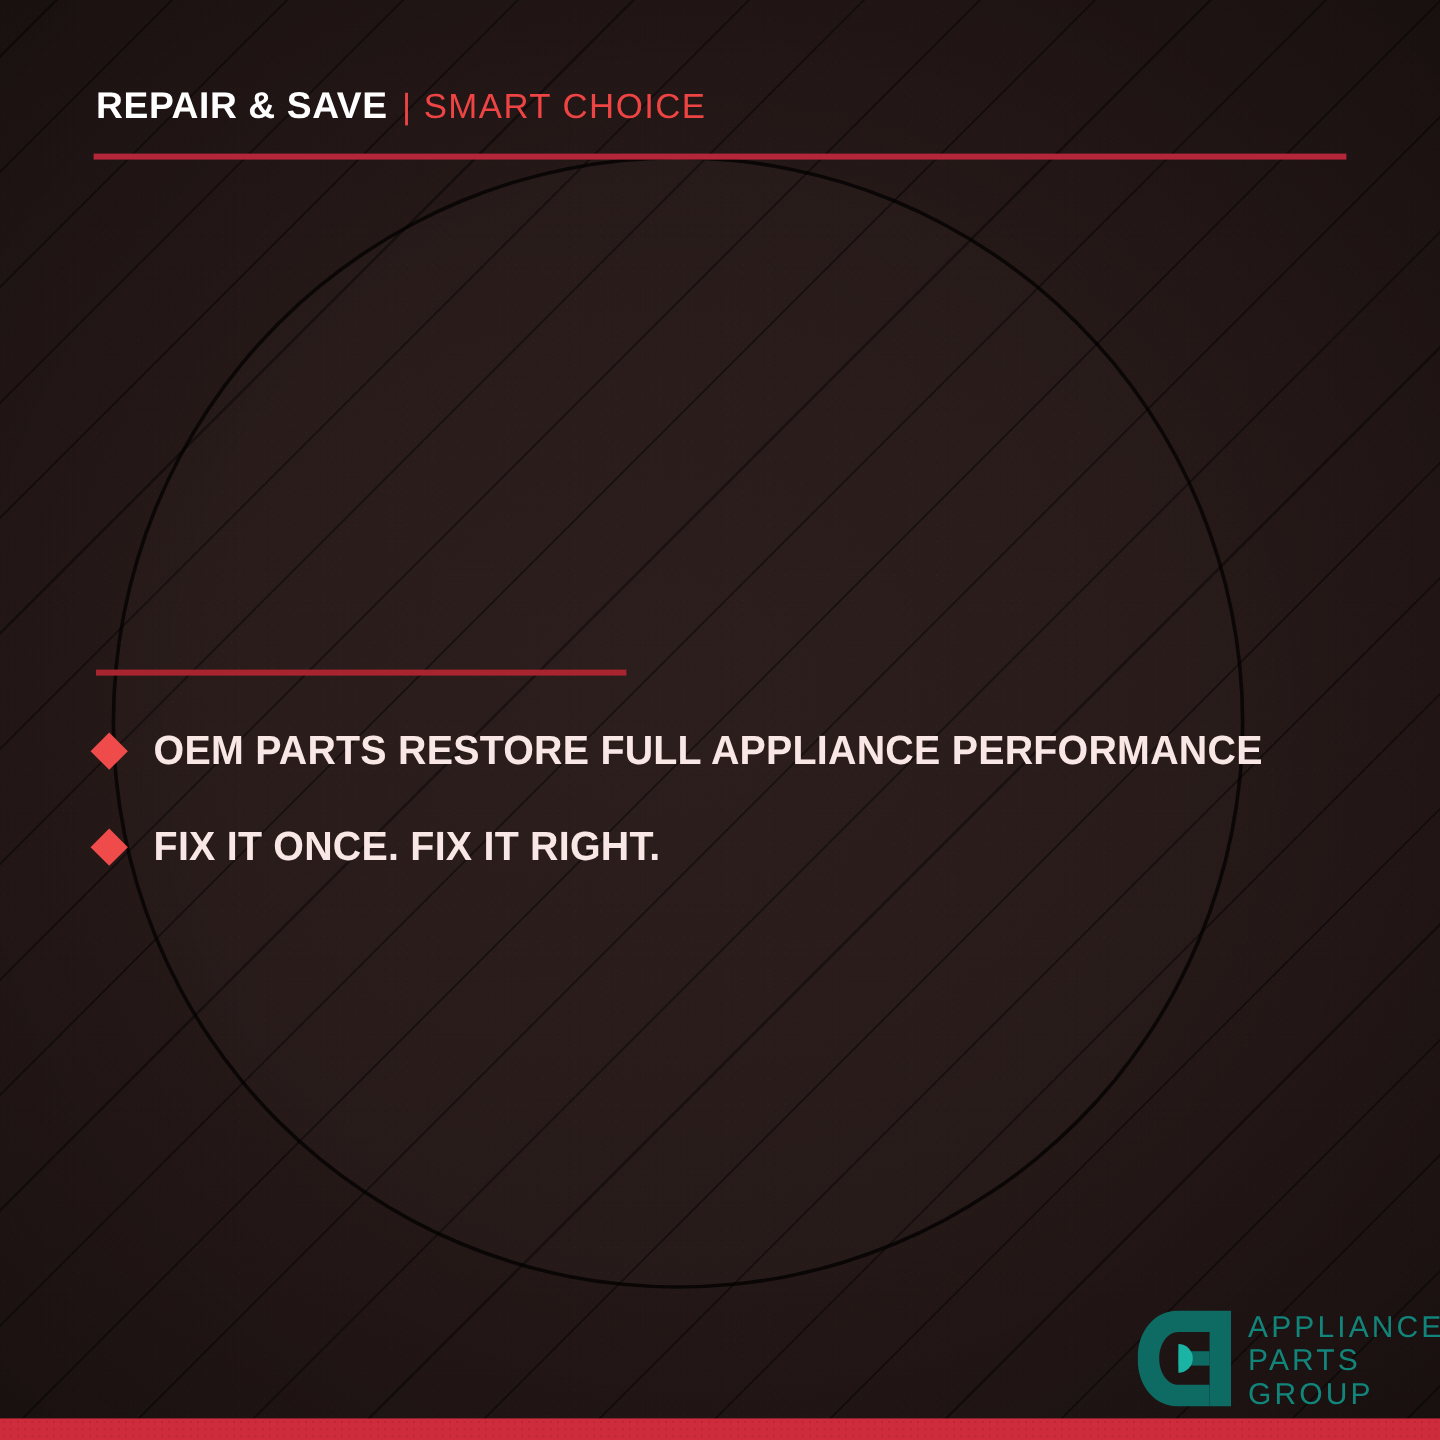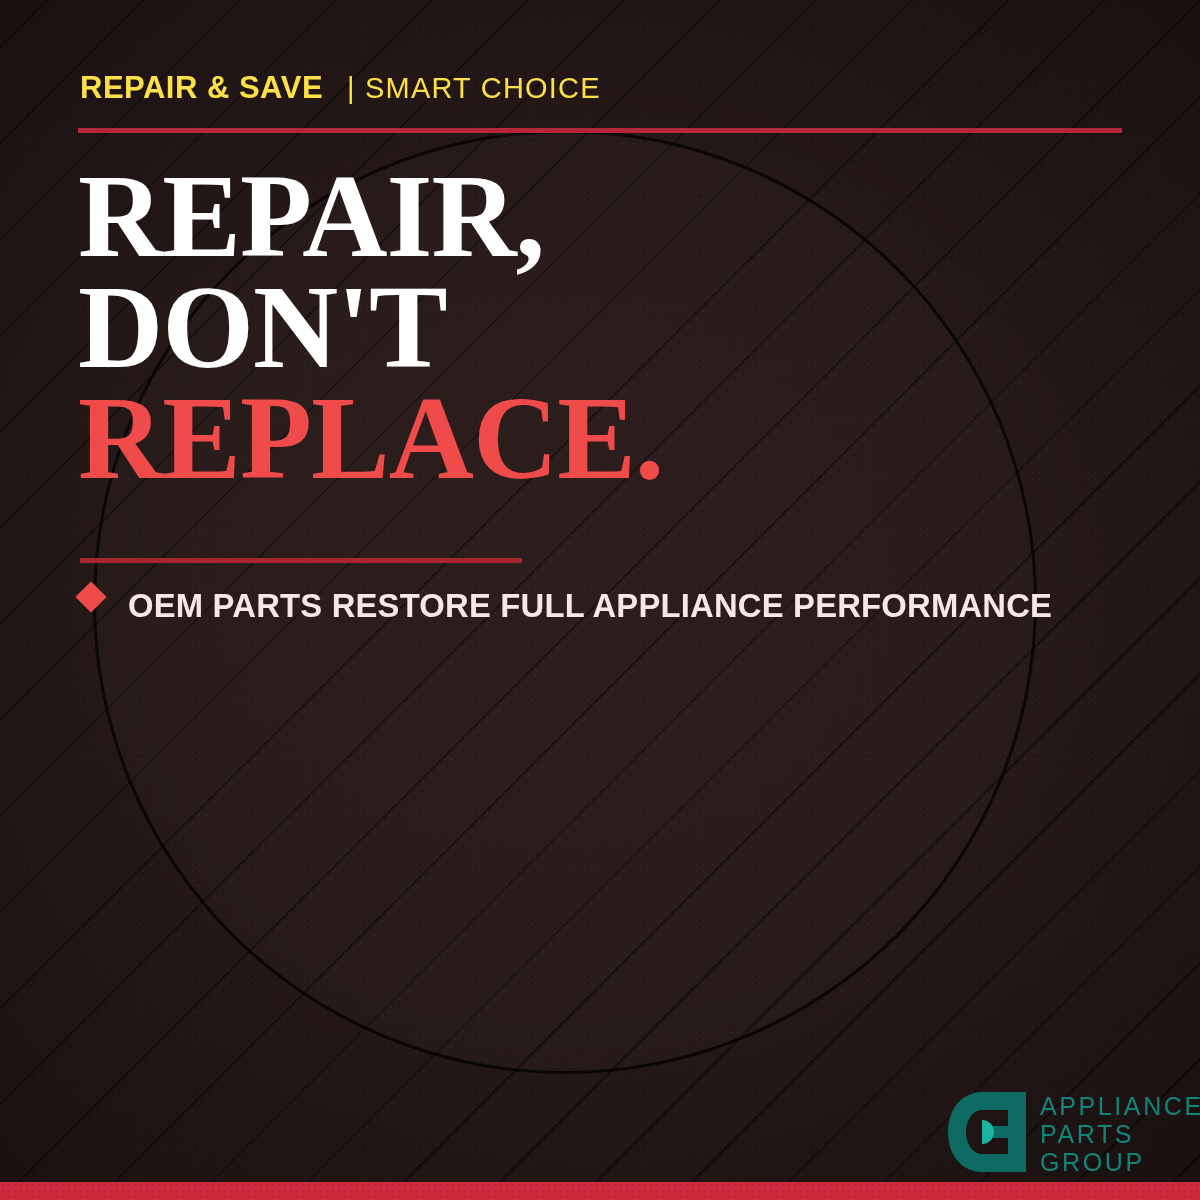--- a/index.html
+++ b/index.html
@@ -65,27 +65,27 @@
 
   
   .eyebrow {
     position:absolute; left:80px; top:72px;
     white-space:nowrap;
     line-height:1;
   }
   .eyebrow .eb-main {
     font-size:31px; font-weight:bold;
     letter-spacing:.5px;
-    color:#fde047;
+    color:#ffffff;
   }
   .eyebrow .eb-sub {
     font-size:29px; font-weight:normal;
     letter-spacing:1.2px;
-    color:#fde047;
-    margin-left:24px;
+    color:#ef4444;
+    margin-left:12px;
   }
 
   .rule-top {
     position:absolute; left:78px; top:128px;
     width:1044px; height:5px;
     background:#B4273A;
   }
 
   
   .headline {
@@ -104,21 +104,21 @@
     width:442px; height:5px;
     background:#A8252F;
   }
 
   
   .bullets {
     position:absolute; left:80px; top:586px;
     width:1060px;
   }
   .bullet-row {
-    display:flex; 
+    display:flex; align-items:center;
     height:80px;
   }
   .bullet-mark {
     width:22px; height:22px;
     background:#EF4B4B;
     transform:rotate(45deg);
     flex:0 0 auto;
     margin-right:26px;
   }
   .bullet-text {
@@ -176,37 +176,36 @@
   <div class="bg-vignette"></div>
 
   <div class="content">
 
     <div class="eyebrow">
       <span class="eb-main">REPAIR &amp; SAVE</span><span class="eb-sub">| SMART CHOICE</span>
     </div>
 
     <div class="rule-top"></div>
 
-    <div class="headline">
-      <span class="hl-1">REPAIR,</span>
-      <span class="hl-2">DON'T</span>
-      <span class="hl-3">REPLACE.</span>
-    </div>
 
     <div class="rule-mid"></div>
 
     <div class="bullets">
 
       <div class="bullet-row">
         <span class="bullet-mark"></span>
         <span class="bullet-text">OEM PARTS RESTORE FULL APPLIANCE PERFORMANCE</span>
       </div>
 
 
 
+      <div class="bullet-row">
+        <span class="bullet-mark"></span>
+        <span class="bullet-text">FIX IT ONCE. FIX IT RIGHT.</span>
+      </div>
 
     </div>
 
     <div class="logo">
       <svg class="logo-mark" viewBox="0 0 78 80">
         <path fill="#0E6B63" d="M42 0 H78 V80 H60 V18 H42 V0 Z"></path>
         <path fill="#0E6B63" d="M42 0 H34 C15 0 0 16 0 40 C0 64 15 80 34 80 H60 V62 H34
                                  C25 62 18 52 18 40 C18 28 25 18 34 18 H42 Z"></path>
         <rect fill="#0E6B63" x="34" y="34" width="26" height="12"></rect>
         <path fill="#1AB3A4" d="M34 28 A12 12 0 0 1 34 52 Z"></path>

